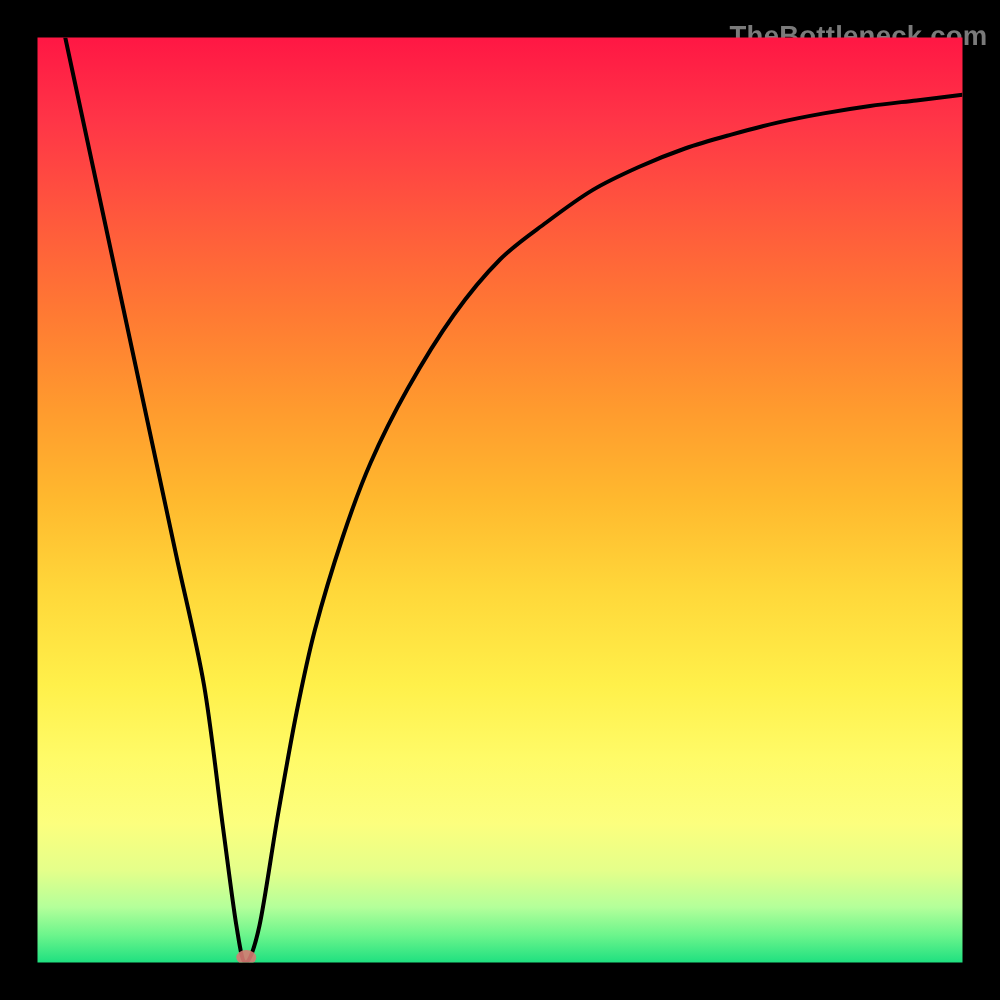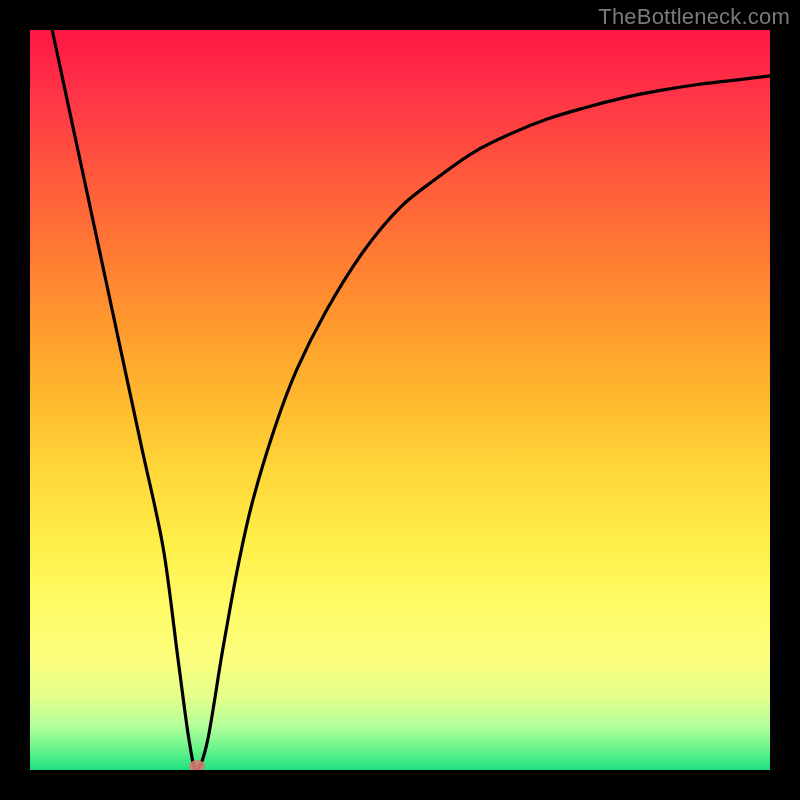--- a/index.html
+++ b/index.html
@@ -46,25 +46,25 @@
   }
   svg.curve {
     position: absolute;
     top: 0;
     left: 0;
     width: 740px;
     height: 740px;
   }
   .watermark {
     position: absolute;
-    top: 4px;
+    top: 16px;
     right: 10px;
     color: #7a7a7a;
     font-size: 22px;
-    font-weight: 400;
+    font-weight: 700;
     letter-spacing: 0.2px;
     user-select: none;
   }
   .marker {
     position: absolute;
     width: 16px;
     height: 12px;
     border-radius: 50%;
     background: #d87a72;
     opacity: 0.9;

